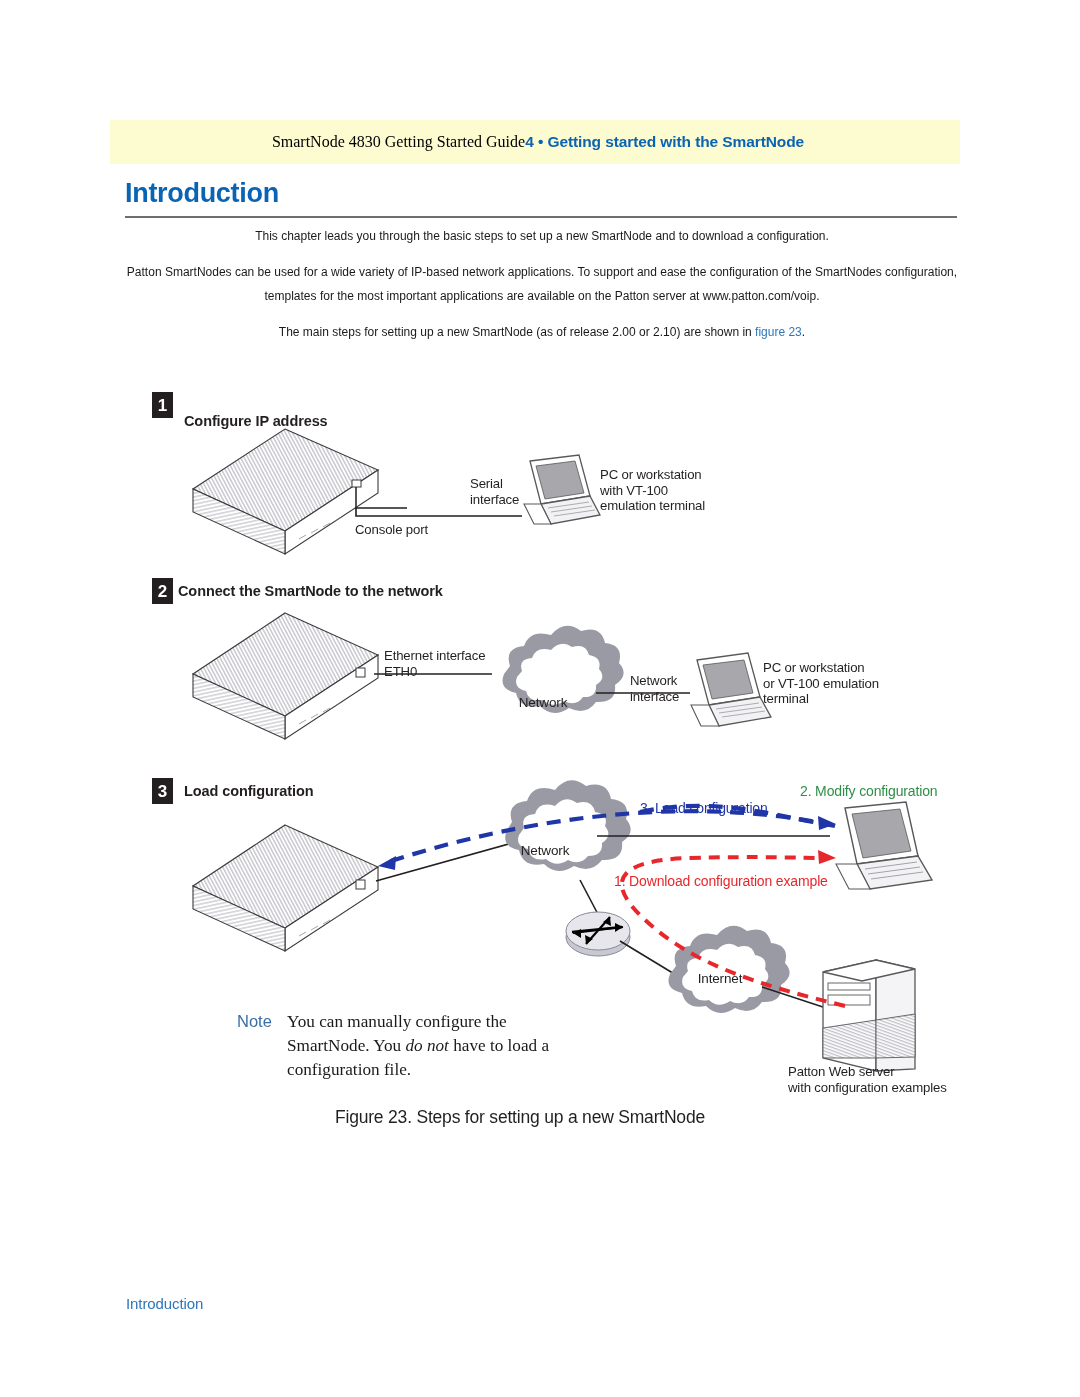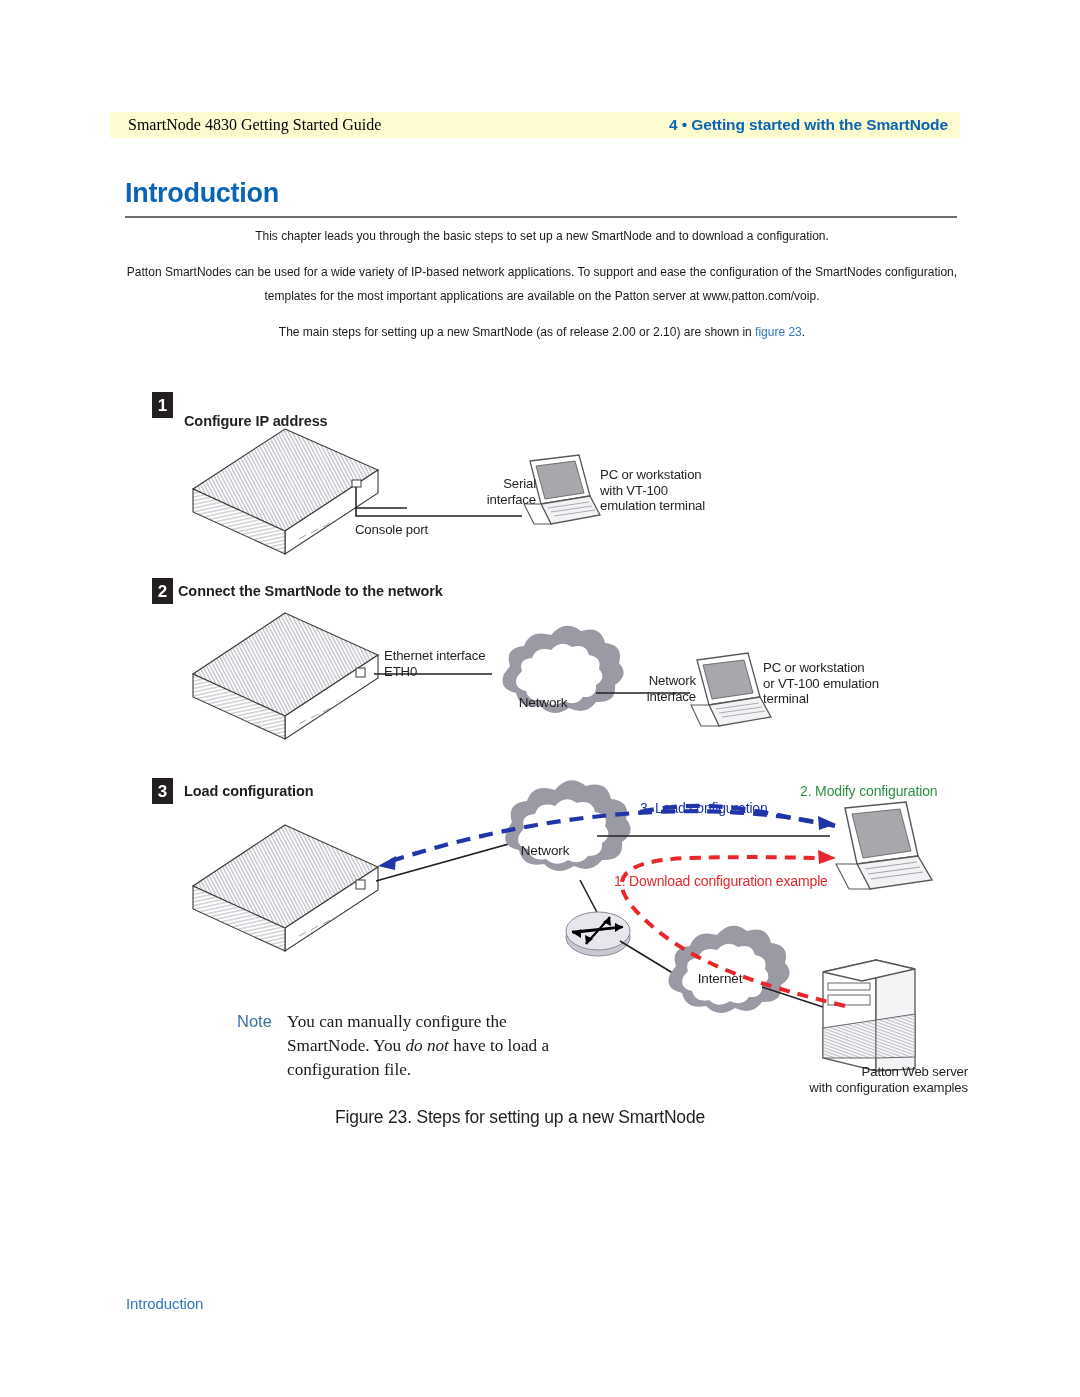--- a/index.html
+++ b/index.html
@@ -17,27 +17,27 @@
   .page {
     position: absolute;
     inset: 0;
     background: #ffffff;
   }
 
   
   .header-band {
     position: absolute;
     left: 110px;
-    top: 112px;
+    top: 120px;
     width: 850px;
-    height: 26px;
+    height: 44px;
     background: #fdfbd0;
     display: flex;
     align-items: center;
-    justify-content: space-between;
+    justify-content: center;
     box-sizing: border-box;
     padding: 0 12px 0 18px;
   }
   .header-right {
     font-family: "Liberation Sans", sans-serif;
     font-size: 15.5px;
     font-weight: bold;
     color: #0a64b4;
     letter-spacing: -0.1px;
   }
@@ -120,21 +120,21 @@
   
   .dlabel {
     position: absolute;
     font-family: "Liberation Sans", sans-serif;
     font-size: 13.2px;
     line-height: 15.5px;
     color: #231f20;
     white-space: pre-line;
     letter-spacing: -0.15px;
   }
-  .dlabel.center { text-align: right; }
+  .dlabel.center { text-align: left; }
   .dlabel.blue   { color: #2036a8; font-size: 14px; }
   .dlabel.green  { color: #2f8f46; font-size: 14px; }
   .dlabel.red    { color: #e8272c; font-size: 14px; }
   .dlabel.cloud  { font-size: 13.5px; color: #231f20; }
 
   
   .note-label {
     position: absolute;
     left: 237px;
     top: 1012px;

